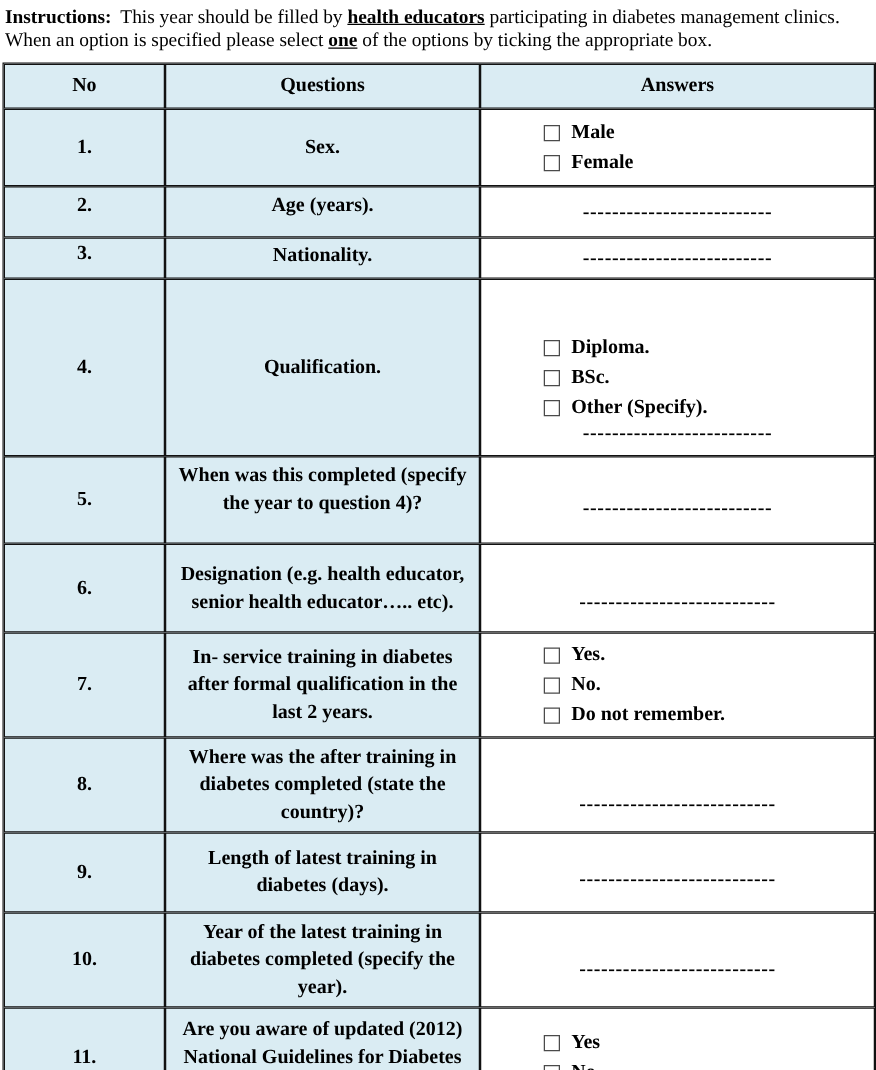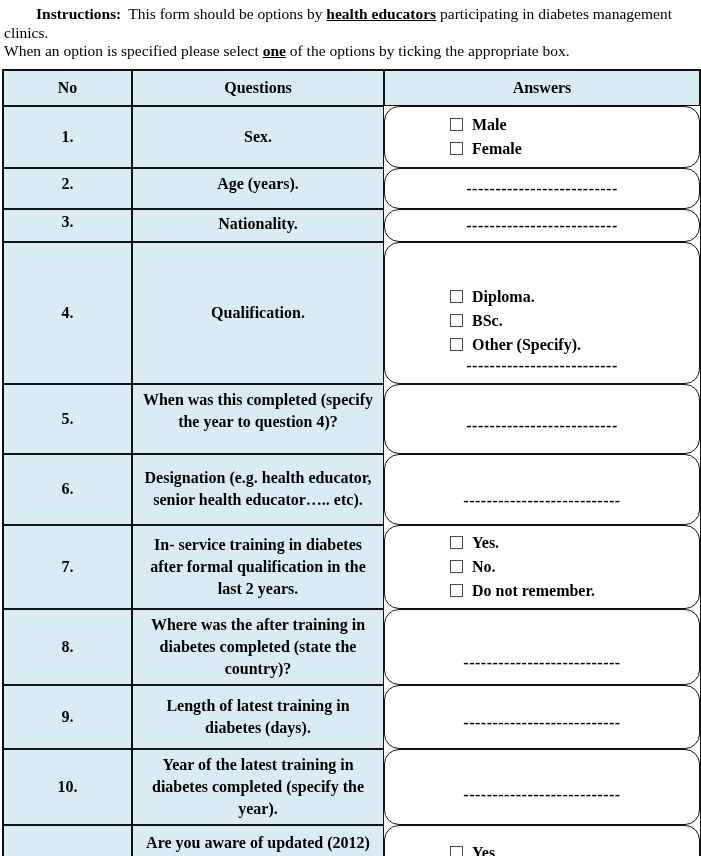--- a/index.html
+++ b/index.html
@@ -17,21 +17,21 @@
     font-size: 16px;
     font-weight: bold;
     line-height: 18px;
   }
   .instr {
     font-size: 15.5px;
     line-height: 18.5px;
   }
   .b { font-weight: bold; }
   .bu { font-weight: bold; text-decoration: underline; }
-  .instr-label { margin-right: 7px; margin-left: 32px; }
+  .instr-label { margin-right: 7px; }
 
   
   table.form {
     width: 697px;
     border-collapse: separate;
     border-spacing: 0;
     table-layout: fixed;
     border: 1.5px solid #111111;
   }
   col.c-no { width: 129px; }
@@ -56,22 +56,21 @@
     text-align: center;
   }
   td.q-cell {
     background: #daecf3;
     text-align: center;
     padding: 4px 4px;
     line-height: 22px;
   }
   td.a-cell {
     background: #ffffff;
-    padding: 2px 19px;
-    border-radius: 15px;
+    padding: 2px 4px;
   }
 
   
   .opts { padding-left: 46px; }
   .opt {
     display: flex;
     align-items: center;
     line-height: 24px;
   }
   .cb {
@@ -102,21 +101,21 @@
   .pb18 { padding-bottom: 18px; }
 
   
   .combo { display: flex; flex-direction: column; justify-content: space-between; height: 100%; }
   .combo .opts { padding-top: 4px; margin-top: 36px; }
 </style>
 </head>
 <body>
 
 <div class="head-block">
-  <div class="instr"><span class="b instr-label">Instructions:</span><span>This form should be options by </span><span class="bu">health educators</span><span> participating in diabetes management clinics.</span></div>
+  <div class="instr"><span class="b instr-label">Instructions:</span><span>This year should be filled by </span><span class="bu">health educators</span><span> participating in diabetes management clinics.</span></div>
   <div class="instr"><span>When an option is specified please select </span><span class="bu">one</span><span> of the options by ticking the appropriate box.</span></div>
 </div>
 
 <table class="form">
   <colgroup>
       <col class="c-no">
       <col class="c-q">
       <col class="c-a">
     </colgroup>
 

